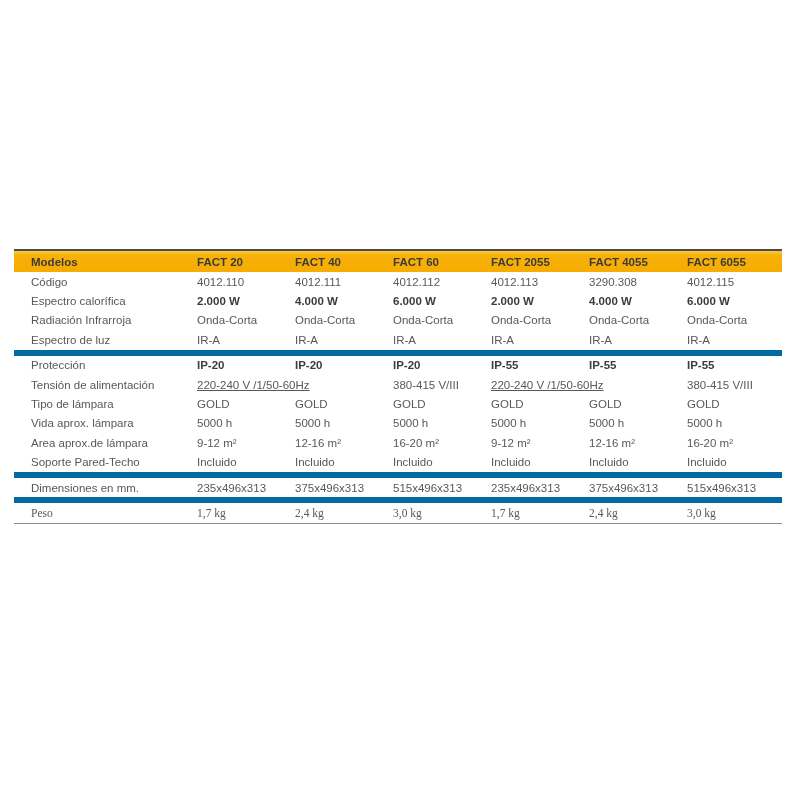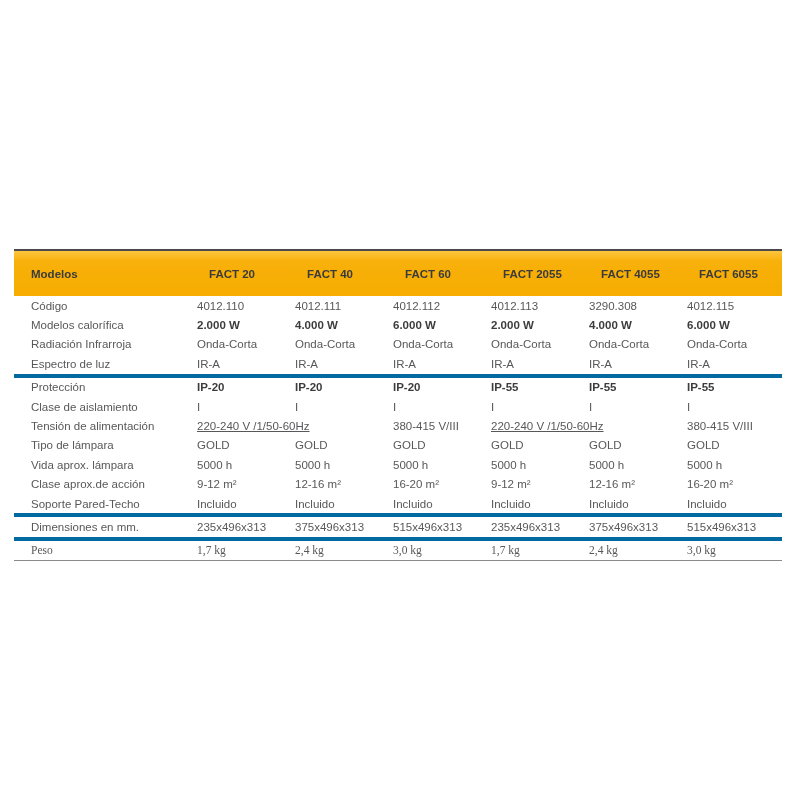--- a/index.html
+++ b/index.html
@@ -28,41 +28,41 @@
   table.spec col.c-last  { width: 95px; }
 
   thead th {
     background: linear-gradient(180deg, #fdc63f 0%, #f8b10b 22%, #f6ac00 100%);
     border-top: 2px solid #4b4b4b;
     height: 21px;
     font-size: 11.5px;
     font-weight: bold;
     color: #3b3b3b;
     text-align: left;
-    padding: 12px;
+    padding: 0;
     vertical-align: middle;
   }
   thead th.lbl { padding-left: 17px; }
 
   tbody td {
     height: 19.4px;
     font-size: 11.5px;
     font-weight: normal;
     color: #58585a;
     text-align: left;
     padding: 0;
     vertical-align: middle;
     white-space: nowrap;
   }
   tbody td.lbl { padding-left: 17px; }
   tbody tr.boldvals td.val {
     font-weight: bold;
     color: #3c3c3c;
   }
-  tbody tr.line-top td { border-top: 4px solid #0369a1; }
+  tbody tr.line-top td { border-top: 6px solid #0369a1; }
   tbody tr.line-bottom td { border-bottom: 1px solid #8a8a8a; font-family: Liberation Serif, serif; }
   tbody td.center { text-align: left; text-decoration: underline; }
 </style>
 </head>
 <body>
 
 <div class="canvas">
   <table class="spec">
     <colgroup>
       <col class="c-label">
@@ -88,21 +88,21 @@
         <tr class="">
           <td class="lbl">Código</td>
           <td class="val">4012.110</td>
           <td class="val">4012.111</td>
           <td class="val">4012.112</td>
           <td class="val">4012.113</td>
           <td class="val">3290.308</td>
           <td class="val">4012.115</td>
         </tr>
         <tr class="boldvals">
-          <td class="lbl">Modelos calorífica</td>
+          <td class="lbl">Espectro calorífica</td>
           <td class="val">2.000 W</td>
           <td class="val">4.000 W</td>
           <td class="val">6.000 W</td>
           <td class="val">2.000 W</td>
           <td class="val">4.000 W</td>
           <td class="val">6.000 W</td>
         </tr>
         <tr class="">
           <td class="lbl">Radiación Infrarroja</td>
           <td class="val">Onda-Corta</td>
@@ -124,29 +124,20 @@
         <tr class="boldvals line-top">
           <td class="lbl">Protección</td>
           <td class="val">IP-20</td>
           <td class="val">IP-20</td>
           <td class="val">IP-20</td>
           <td class="val">IP-55</td>
           <td class="val">IP-55</td>
           <td class="val">IP-55</td>
         </tr>
         <tr class="">
-          <td class="lbl">Clase de aislamiento</td>
-          <td class="val">I</td>
-          <td class="val">I</td>
-          <td class="val">I</td>
-          <td class="val">I</td>
-          <td class="val">I</td>
-          <td class="val">I</td>
-        </tr>
-        <tr class="">
           <td class="lbl">Tensión de alimentación</td>
           <td class="val center" colspan="2">220-240 V /1/50-60Hz</td>
           <td class="val">380-415 V/III</td>
           <td class="val center" colspan="2">220-240 V /1/50-60Hz</td>
           <td class="val">380-415 V/III</td>
         </tr>
         <tr class="">
           <td class="lbl">Tipo de lámpara</td>
           <td class="val">GOLD</td>
           <td class="val">GOLD</td>
@@ -158,21 +149,21 @@
         <tr class="">
           <td class="lbl">Vida aprox. lámpara</td>
           <td class="val">5000 h</td>
           <td class="val">5000 h</td>
           <td class="val">5000 h</td>
           <td class="val">5000 h</td>
           <td class="val">5000 h</td>
           <td class="val">5000 h</td>
         </tr>
         <tr class="">
-          <td class="lbl">Clase aprox.de acción</td>
+          <td class="lbl">Area aprox.de lámpara</td>
           <td class="val">9-12 m²</td>
           <td class="val">12-16 m²</td>
           <td class="val">16-20 m²</td>
           <td class="val">9-12 m²</td>
           <td class="val">12-16 m²</td>
           <td class="val">16-20 m²</td>
         </tr>
         <tr class="">
           <td class="lbl">Soporte Pared-Techo</td>
           <td class="val">Incluido</td>

